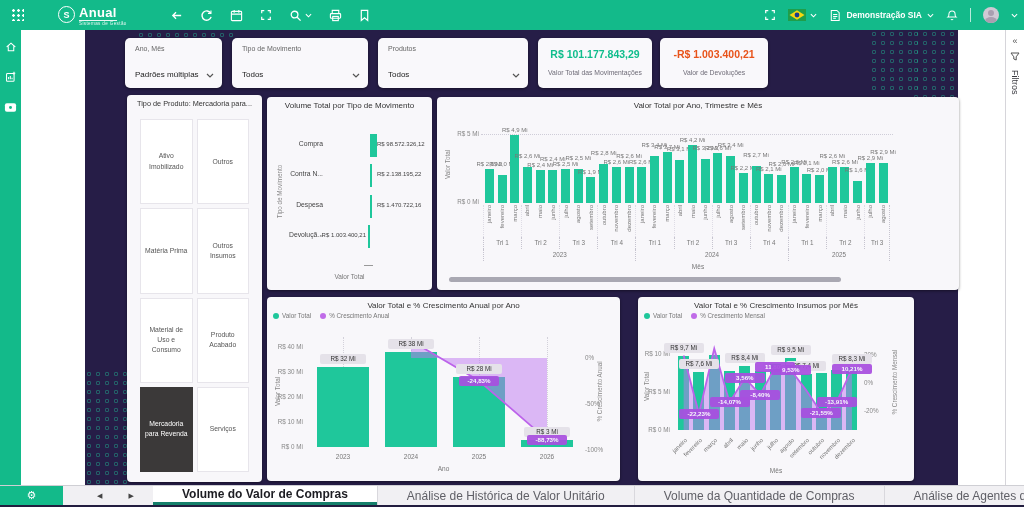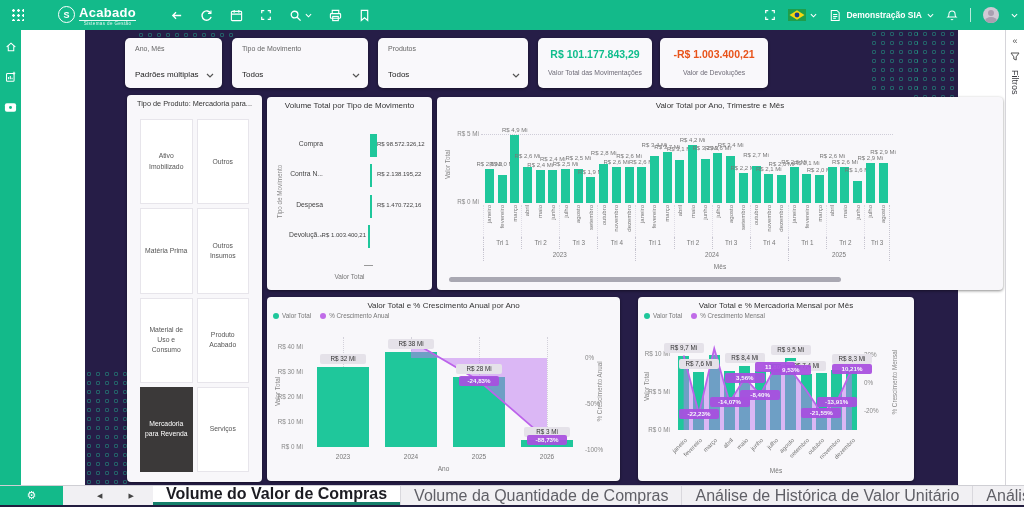--- a/index.html
+++ b/index.html
@@ -57,37 +57,37 @@
   .ptile{display:flex;align-items:center;justify-content:center;text-align:center;background:#fff;
     border:1px solid #e7e5eb;font-size:6.8px;color:#555;padding:2px;line-height:1.5;}
   .ptile.sel{background:#3b3939;border-color:#3b3939;color:#fff;}
 
   
   .footer{position:absolute;left:0;top:485px;width:1024px;height:22px;background:#f1f0f3;
     border-top:1px solid #cfcfd4;border-bottom:2px solid #221d3f;box-sizing:border-box;display:flex;z-index:30;}
   .gearblock{flex:0 0 63px;background:#13ba8a;display:flex;align-items:center;justify-content:center;color:#fff;font-size:11px;}
   .arrows{flex:0 0 90px;display:flex;align-items:center;gap:26px;padding-left:34px;font-size:7px;color:#444;box-sizing:border-box;}
   #tab-strip{flex:1 1 auto;display:flex;overflow:hidden;}
-  .tab{flex:0 0 auto;display:flex;align-items:center;padding:0 13px;font-size:16px;color:#5f5f66;
+  .tab{flex:0 0 auto;display:flex;align-items:center;padding:0 29px;font-size:12px;color:#5f5f66;
     background:#f1f0f3;border-left:1px solid #d9d8dd;white-space:nowrap;height:100%;box-sizing:border-box;}
   .tab.active{background:#fff;color:#1c1c22;font-weight:bold;border-left:none;border-bottom:3px solid #15806b;}
   svg{display:block;}
 </style>
 </head>
 <body>
 
 <div class="screen">
 
   <div class="header">
     <div class="hbtn" style="left:6px;width:24px;">
         <div class="waffle"></div>
       </div>
     <div class="logo">
       <span class="circ">S</span>
-      <span><span class="lt">Acabado</span>
+      <span><span class="lt">Anual</span>
       <div class="ls">Sistemas de Gestão</div></span>
     </div>
     <div class="hicons">
       <span>
           <svg width="13" height="13" viewBox="0 0 14 14" fill="none" stroke="#fff" stroke-width="1.4">
             <path d="M12 7H3M6.5 3.5L3 7l3.5 3.5"></path>
           </svg>
         </span>
       <span>
           <svg width="13" height="13" viewBox="0 0 14 14" fill="none" stroke="#fff" stroke-width="1.5">
@@ -237,21 +237,21 @@
           <div style="position: absolute; left: 103px; top: 97.6px; width: 2px; height: 23px; background: rgb(31, 199, 155);"></div>
           <div style="position: absolute; top: 104.6px; font-size: 6px; color: rgb(68, 68, 68); white-space: nowrap; left: 110px;">R$ 1.470.722,16</div>
           <div style="position: absolute; left: 0px; top: 133.9px; width: 56px; font-size: 6.8px; color: rgb(68, 68, 68); text-align: right; white-space: nowrap;">Devoluçã...</div>
           <div style="position: absolute; left: 101px; top: 127.9px; width: 2px; height: 23px; background: rgb(31, 199, 155);"></div>
           <div style="position: absolute; top: 134.9px; font-size: 6px; color: rgb(68, 68, 68); white-space: nowrap; right: 66px;">-R$ 1.003.400,21</div>
           <div style="position: absolute; left: 97px; top: 168px; width: 9px; height: 1px; background: rgb(153, 153, 153);"></div>
         </div>
       <div class="xaxlab" style="top:176px;">Valor Total</div>
     </div>
 
-    <div class="panel" style="left:352px;top:67px;width:522px;height:193px;padding-left:44px;">
+    <div class="panel" style="left:352px;top:67px;width:522px;height:193px;">
       <div class="ctitle">Valor Total por Ano, Trimestre e Mês</div>
       <div class="rotlab" style="left:-20px;top:64px;">Valor Total</div>
       <div class="cbody" id="body-tri">
           <div style="position: absolute; left: 44px; top: 37px; width: 412px; height: 0px; border-top: 1px dotted rgb(207, 205, 216);"></div>
           <div style="position: absolute; left: 4px; top: 33px; width: 38px; text-align: right; font-size: 6.3px; color: rgb(136, 136, 136);">R$ 5 Mi</div>
           <div style="position: absolute; left: 4px; top: 101px; width: 38px; text-align: right; font-size: 6.3px; color: rgb(136, 136, 136);">R$ 0 Mi</div>
           <div style="position: absolute; left: 47.85px; top: 71.5px; width: 9px; height: 34.5px; background: rgb(31, 199, 155);"></div>
           <div style="position: absolute; left: 35.35px; top: 63.5px; width: 34px; text-align: center; font-size: 6px; color: rgb(119, 119, 119); white-space: nowrap;">R$ 2,5 Mi</div>
           <div style="position: absolute; left: 37.35px; top: 119px; width: 30px; height: 8px; line-height: 8px; font-size: 6px; color: rgb(119, 119, 119); text-align: right; transform: rotate(-90deg); white-space: nowrap;">janeiro</div>
           <div style="position: absolute; left: 60.55px; top: 78.4px; width: 9px; height: 27.6px; background: rgb(31, 199, 155);"></div>
@@ -421,21 +421,21 @@
           <div style="position: absolute; left: 260px; top: 137.632px; width: 40px; height: 10px; line-height: 10px; text-align: center; font-size: 6.2px; font-weight: bold; color: rgb(255, 255, 255); background: rgb(169, 79, 224); border-radius: 2px; opacity: 0.93;">-88,73%</div>
           <div style="position: absolute; left: 42px; top: 156px; width: 68px; text-align: center; font-size: 6.5px; color: rgb(119, 119, 119);">2023</div>
           <div style="position: absolute; left: 110px; top: 156px; width: 68px; text-align: center; font-size: 6.5px; color: rgb(119, 119, 119);">2024</div>
           <div style="position: absolute; left: 178px; top: 156px; width: 68px; text-align: center; font-size: 6.5px; color: rgb(119, 119, 119);">2025</div>
           <div style="position: absolute; left: 246px; top: 156px; width: 68px; text-align: center; font-size: 6.5px; color: rgb(119, 119, 119);">2026</div>
         </div>
       <div class="xaxlab" style="top:168px;">Ano</div>
     </div>
 
     <div class="panel" style="left:553px;top:267px;width:276px;height:184px;">
-      <div class="ctitle">Valor Total e % Mercadoria Mensal por Mês</div>
+      <div class="ctitle">Valor Total e % Crescimento Insumos por Mês</div>
       <div class="rotlab" style="left:-22px;top:86px;">Valor Total</div>
       <div class="rotlab" style="left:226px;top:84px;">% Crescimento Mensal</div>
       <div class="cbody" id="body-mensal">
           <div style="position: absolute; left: 6px; top: 15px; display: flex; align-items: center; gap: 9px;">
             <div style="position: static; display: flex; align-items: center; gap: 3px; font-size: 6.3px; color: rgb(119, 119, 119);">
               <div style="position: static; width: 6px; height: 6px; border-radius: 50%; background: rgb(31, 199, 155);"></div>
               <div style="position: static; white-space: nowrap;">Valor Total</div>
             </div>
             <div style="position: static; display: flex; align-items: center; gap: 3px; font-size: 6.3px; color: rgb(119, 119, 119);">
               <div style="position: static; width: 6px; height: 6px; border-radius: 50%; background: rgb(192, 108, 232);"></div>
@@ -532,19 +532,19 @@
     </div>
 
   <div class="footer">
     <div class="gearblock">⚙</div>
     <div class="arrows">
       <span>◀</span>
       <span>▶</span>
     </div>
     <div id="tab-strip">
         <div class="tab active">Volume do Valor de Compras</div>
+        <div class="tab">Análise de Histórica de Valor Unitário</div>
         <div class="tab">Volume da Quantidade de Compras</div>
-        <div class="tab">Análise de Histórica de Valor Unitário</div>
         <div class="tab">Análise de Agentes de Compras das Ordens de Compras</div>
       </div>
   </div>
 
 </div>
 
 </body></html>

